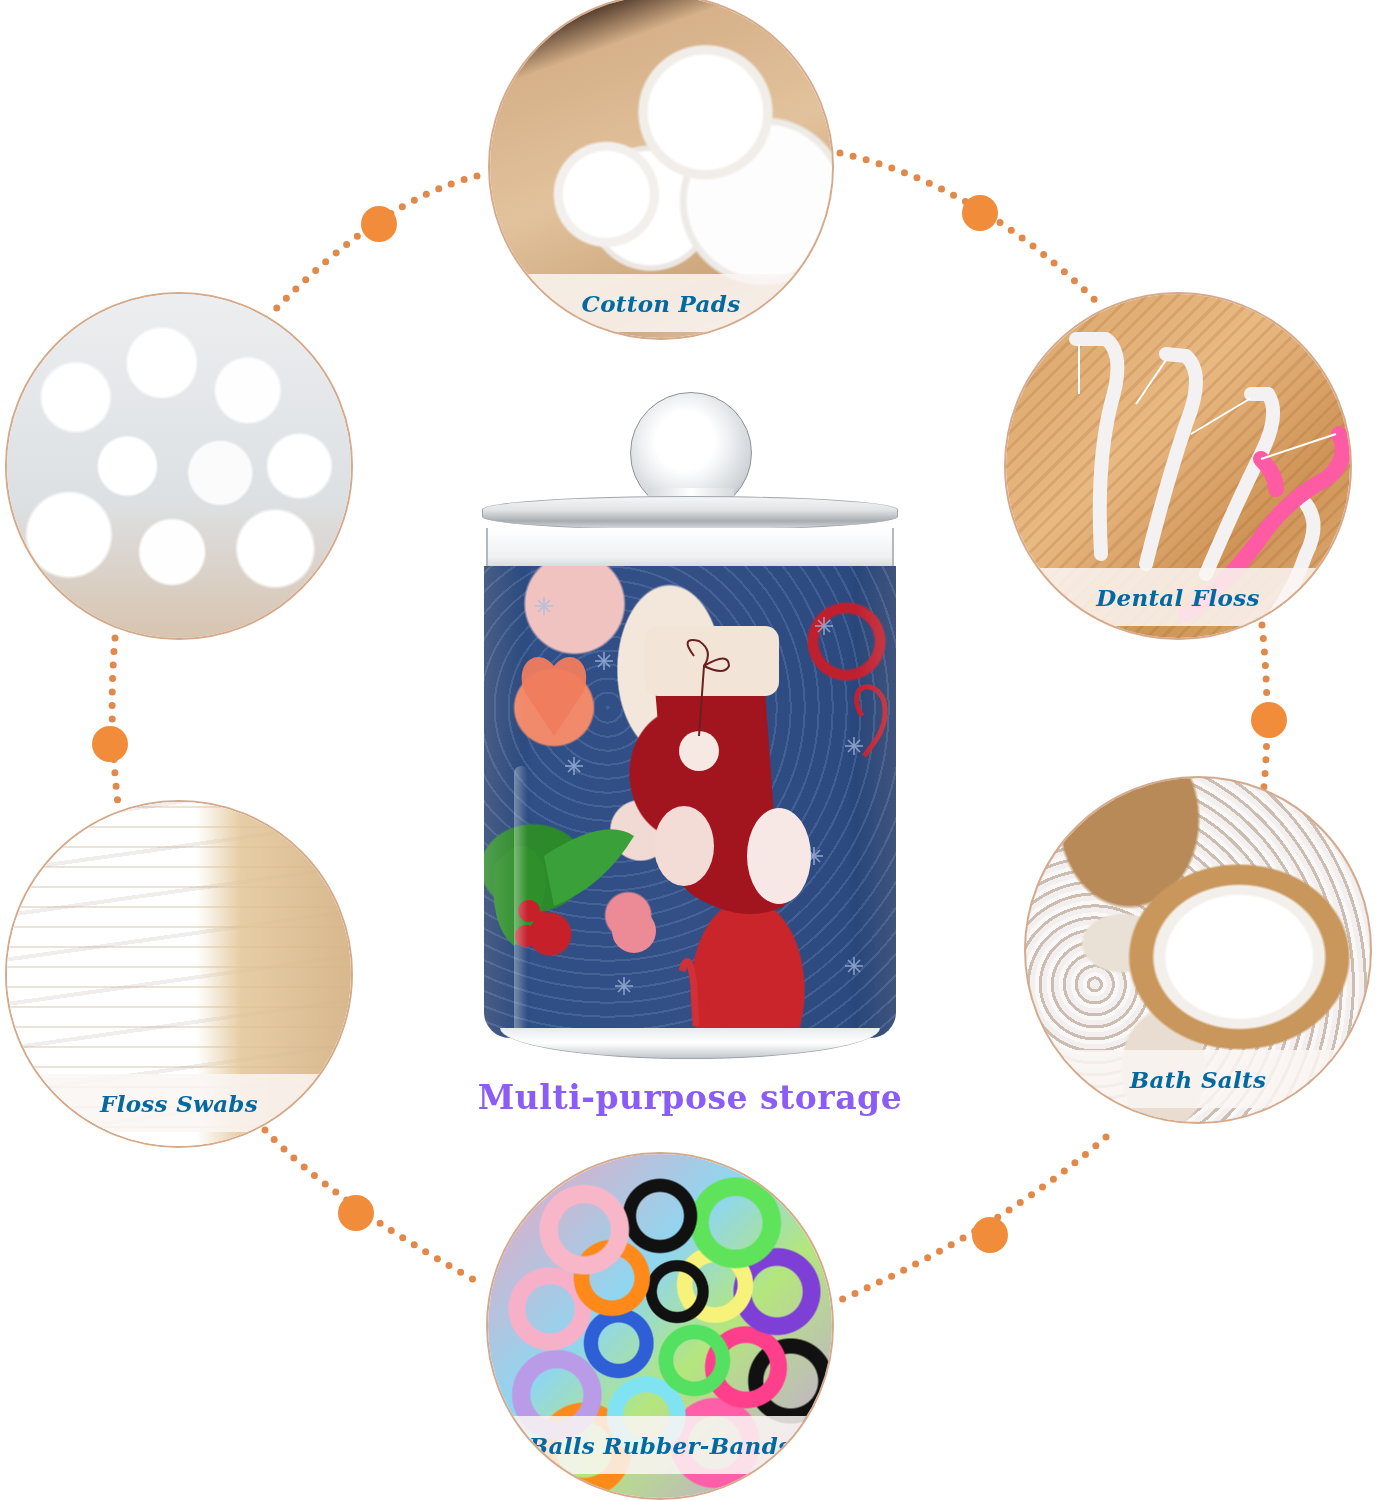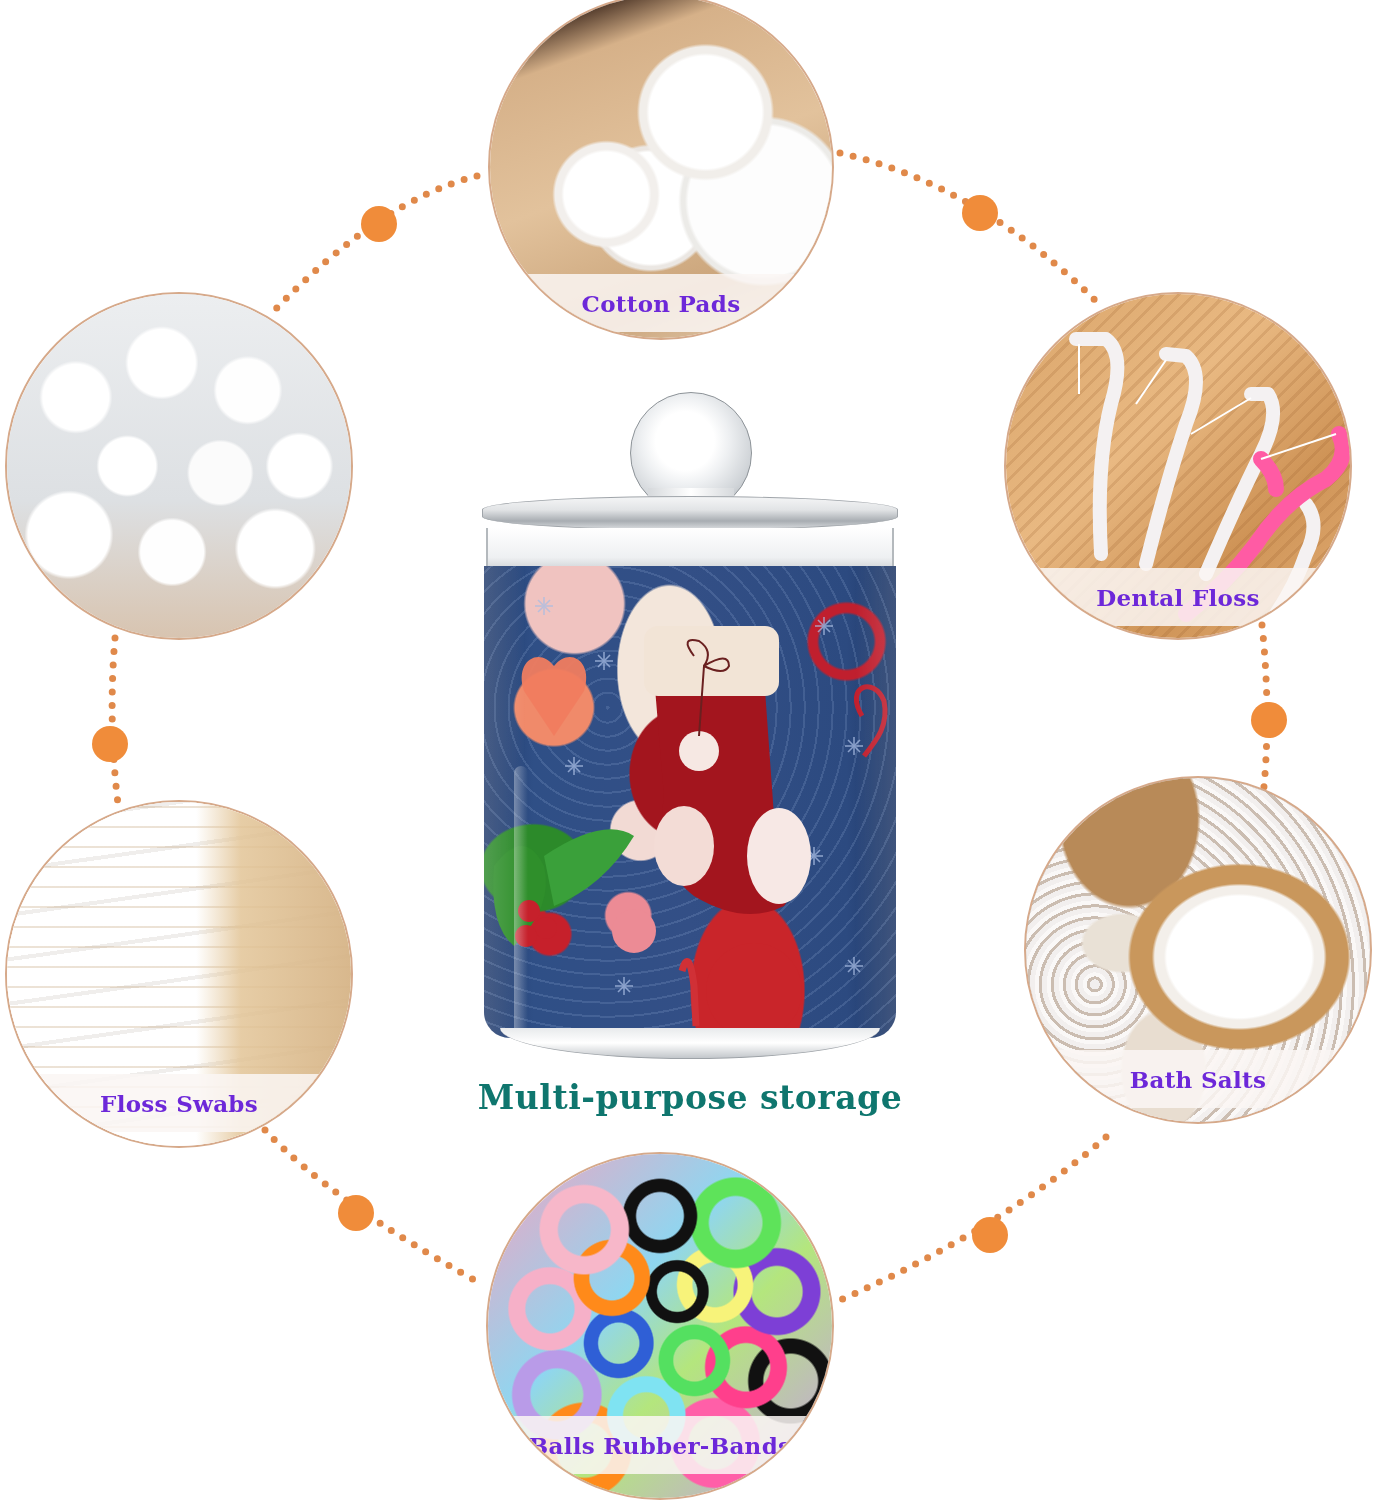--- a/index.html
+++ b/index.html
@@ -1,21 +1,21 @@
 <!DOCTYPE html>
 <html><head>
 <meta charset="utf-8">
 <style>
   html, body { margin:0; padding:0; background:#ffffff; }
   body { width:1378px; height:1500px; position:relative; overflow:hidden; font-family:"DejaVu Serif","Liberation Serif",serif; }
   .connectors { position:absolute; left:0; top:0; width:1378px; height:1500px; }
   .bubble { position:absolute; border-radius:50%; overflow:hidden; border:2px solid #d6a98a; box-sizing:border-box; }
   .bubble .photo { position:absolute; inset:0; }
   .bubble .label-band { position:absolute; left:0; right:0; height:58px; background:rgba(250,246,243,0.86); display:flex; align-items:center; justify-content:center; }
-  .bubble .label { font-family:"DejaVu Serif","Liberation Serif",serif; font-weight:bold; font-size:23px; color:#6d28d9; letter-spacing:0.3px; }
+  .bubble .label { font-family:"DejaVu Serif","Liberation Serif",serif; font-weight:bold; font-size:23px; color:#0369a1; letter-spacing:0.3px;font-style:italic; }
 
   
   .pads { background:
       radial-gradient(circle at 34% 58%, #ffffff 0 14%, #f2efec 15% 17%, transparent 18%),
       radial-gradient(circle at 63% 34%, #ffffff 0 18%, #f1eeea 19% 21%, transparent 22%),
       radial-gradient(circle at 80% 60%, #fdfdfd 0 22%, #ecebe8 23% 24%, transparent 25%),
       radial-gradient(circle at 47% 62%, #ffffff 0 20%, #ebe7e3 21% 22%, transparent 23%),
       linear-gradient(160deg, #4b3426 0 10%, #d6b189 20%, #e2c29c 50%, #caa47a 80%, #e8d2b8 100%); }
   .balls { background:
       radial-gradient(circle at 20% 30%, #ffffff 0 9%, transparent 10%),
@@ -89,21 +89,21 @@
         repeating-radial-gradient(circle at 30% 30%, rgba(160,185,225,0.18) 0 2px, transparent 2px 14px),
         linear-gradient(90deg, #203a6b 0%, #2f4f86 12%, #334f86 50%, #2c4a80 88%, #1e3766 100%); }
   .jar .body::after { content:""; position:absolute; inset:0;
       background:
         radial-gradient(circle at 7% 10%, rgba(255,255,255,0.0) 0, transparent 0),
         linear-gradient(90deg, rgba(255,255,255,0.18), transparent 10%, transparent 90%, rgba(255,255,255,0.15)); }
   .jar .base { position:absolute; left:30px; top:640px; width:380px; height:30px; border-radius:0 0 50% 50%/0 0 100% 100%;
       background:linear-gradient(180deg,#e8eaec,#ffffff 50%,#c3c7cb); border-bottom:1px solid #9ea3a8; }
   .jar .shine { position:absolute; left:30px; top:200px; width:14px; height:420px; background:linear-gradient(90deg,rgba(255,255,255,0.35),transparent); border-radius:7px; }
 
-  .caption { position:absolute; left:450px; top:1078px; width:480px; text-align:center; font-family:"DejaVu Serif","Liberation Serif",serif; font-weight:bold; font-size:33px; color:#0f766e; letter-spacing:0.5px; }
+  .caption { position:absolute; left:450px; top:1078px; width:480px; text-align:center; font-family:"DejaVu Serif","Liberation Serif",serif; font-weight:bold; font-size:33px; color:#8b5cf6; letter-spacing:0.5px; }
 </style>
 </head>
 <body>
 
 <svg class="connectors" viewBox="0 0 1378 1500" xmlns="http://www.w3.org/2000/svg">
   <g fill="none" stroke="#e0894a" stroke-width="7" stroke-linecap="round" stroke-dasharray="0 13.5">
 
     <path d="M477 176 Q 380 200 272 313"></path>
 
     <path d="M840 153 Q 980 185 1100 305"></path>

